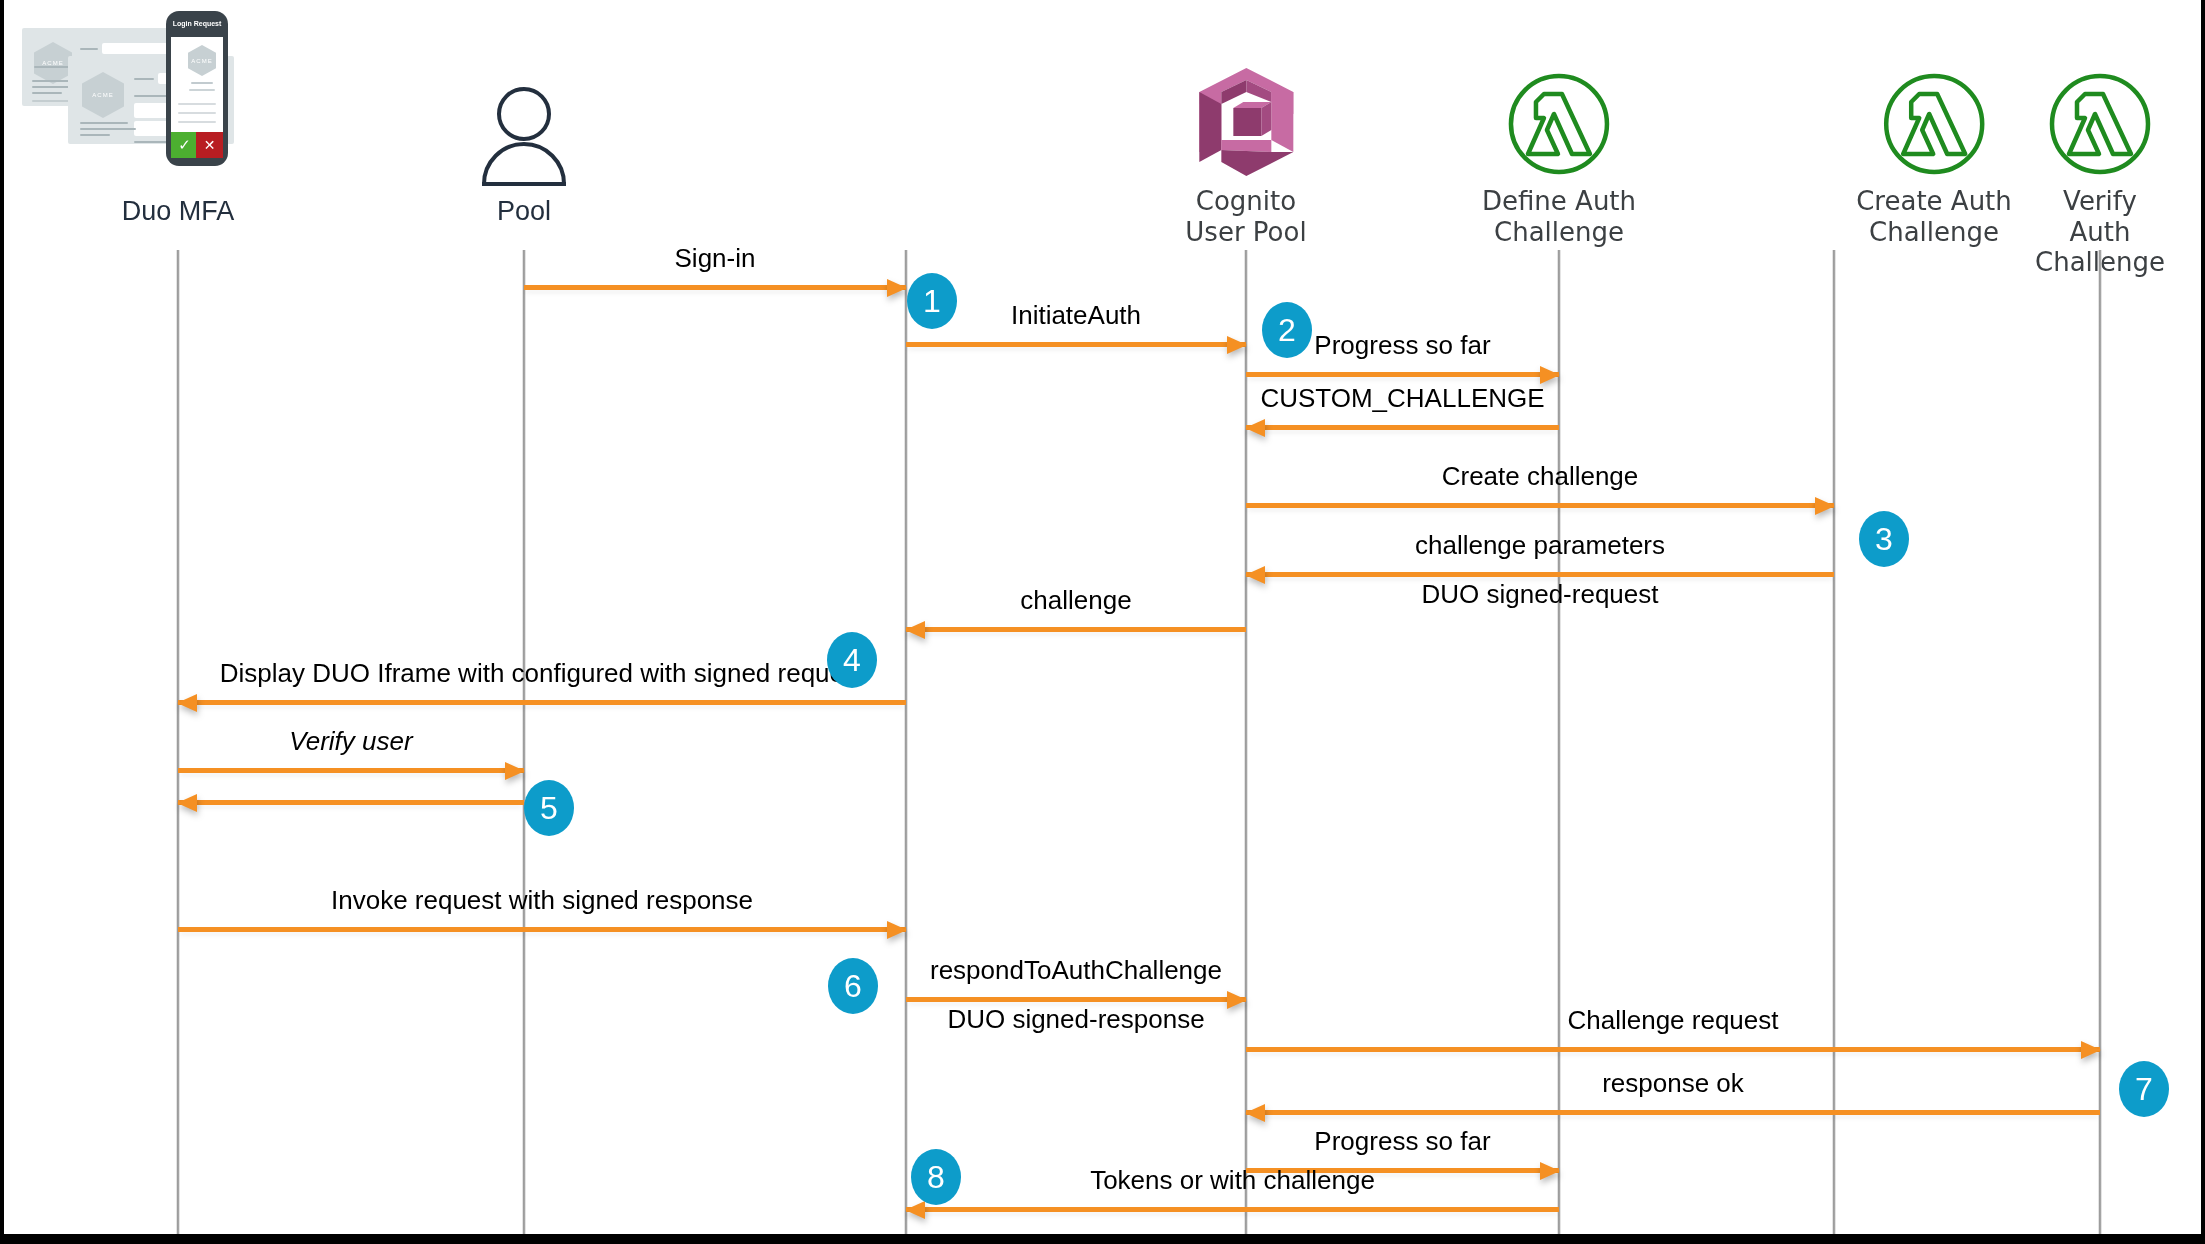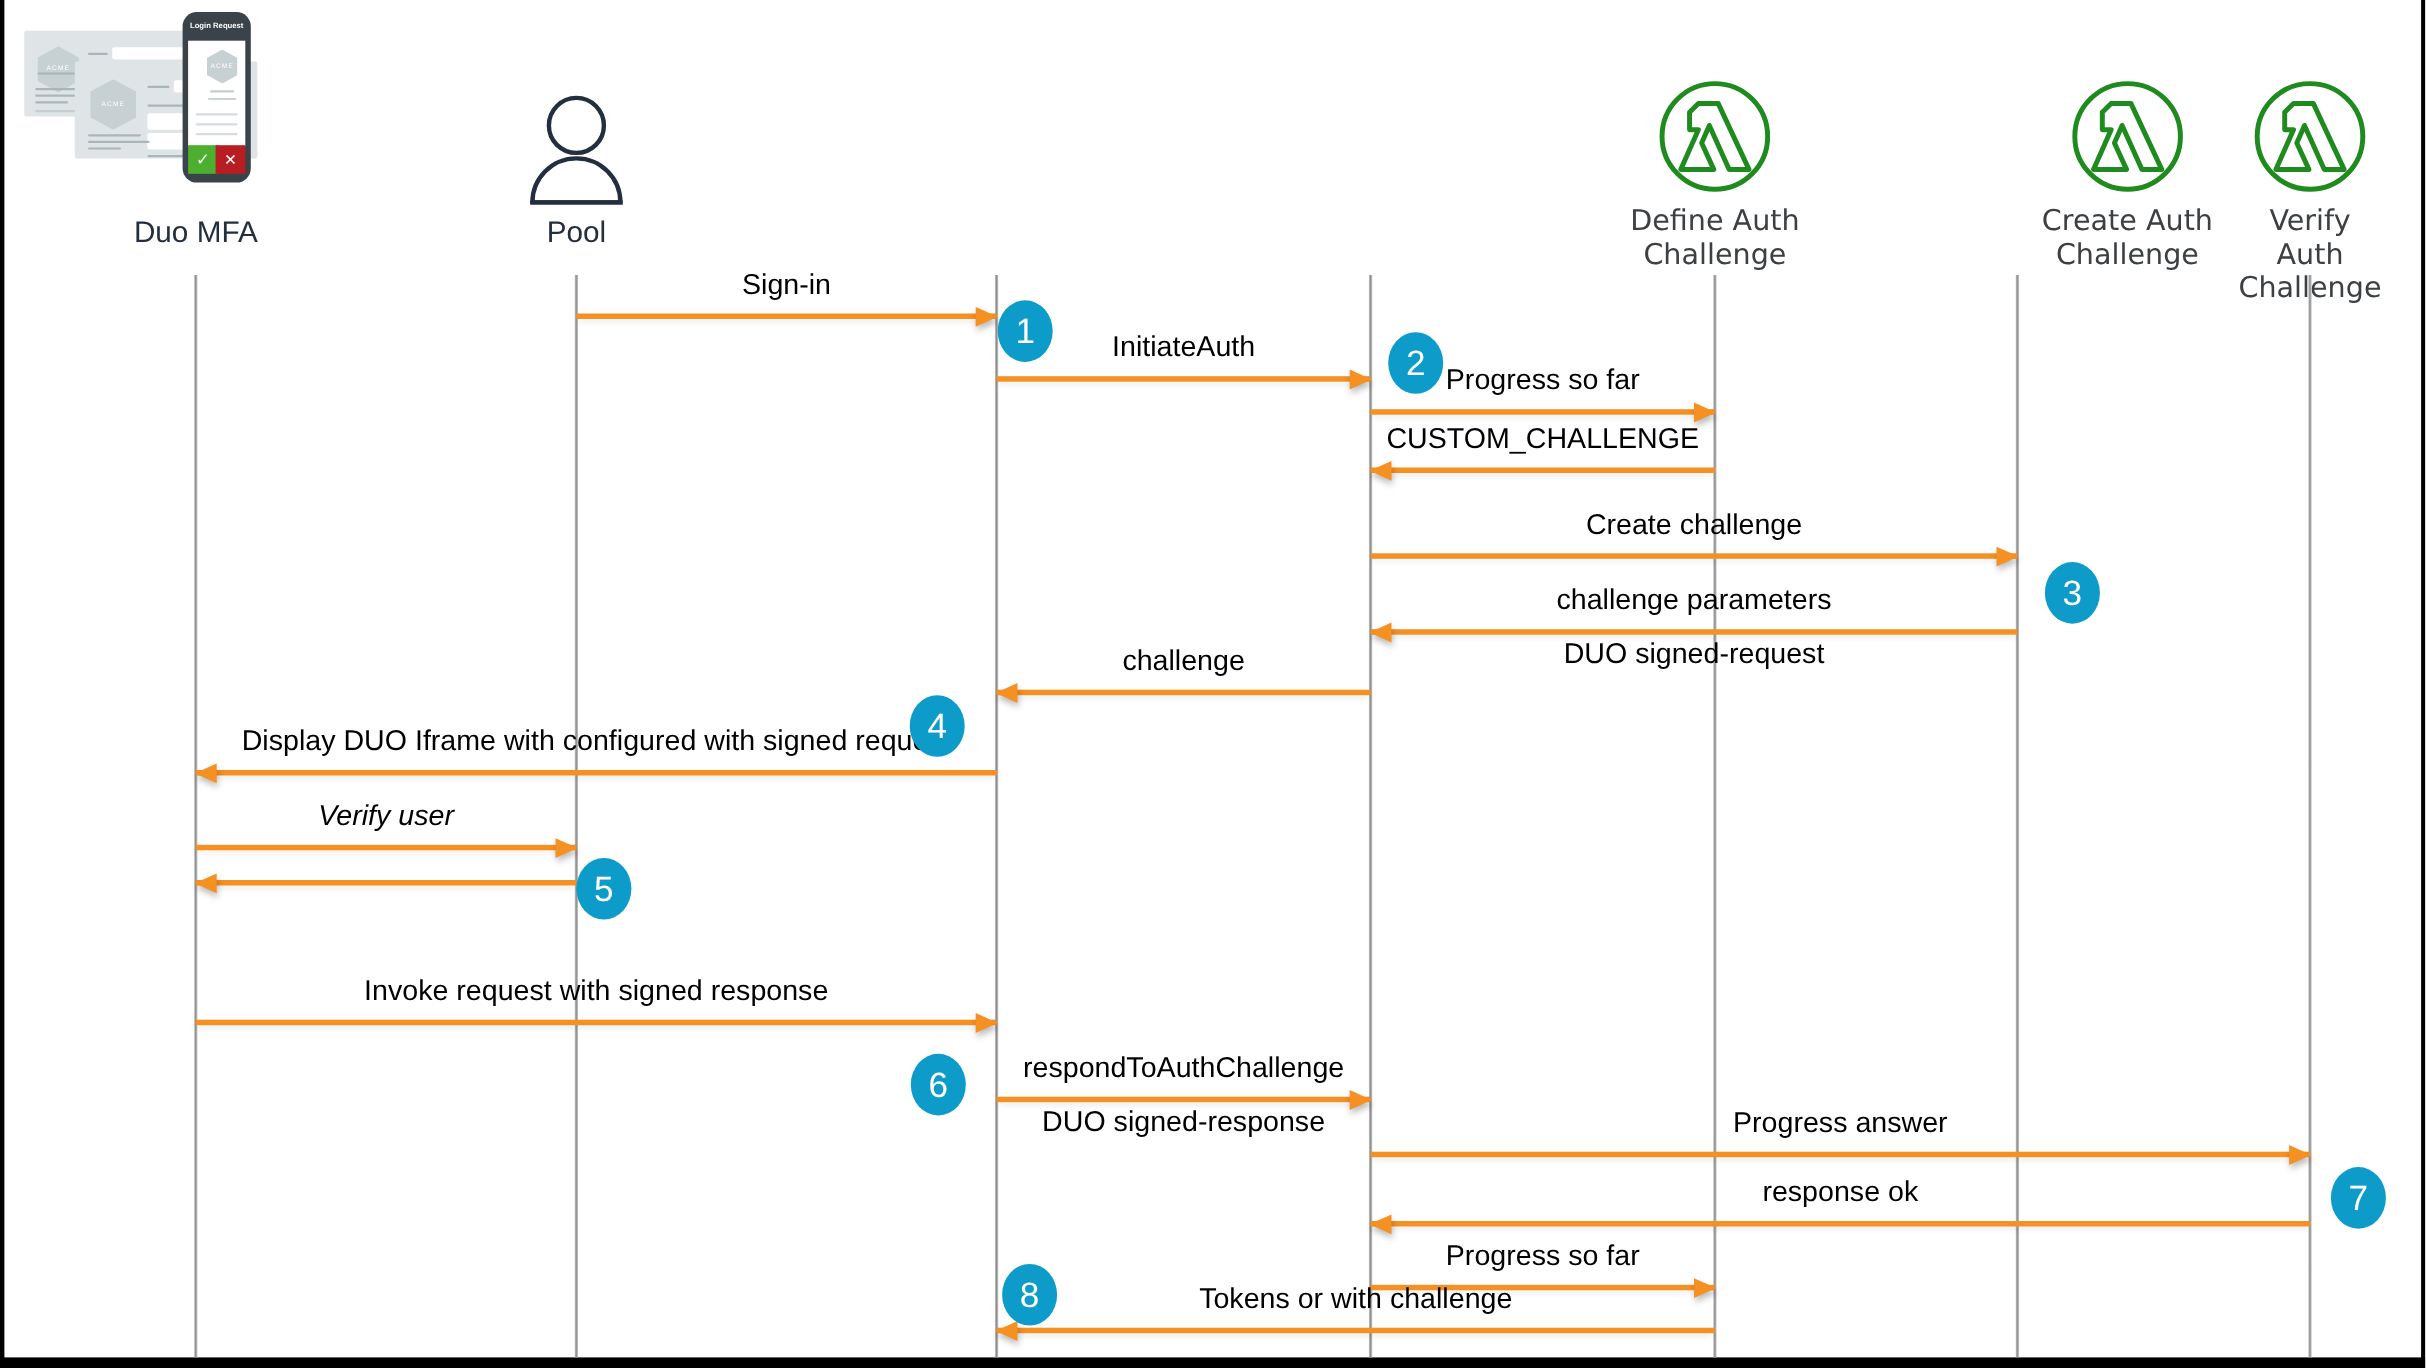--- a/index.html
+++ b/index.html
@@ -243,20 +243,39 @@
       <svg width="92" height="108" viewBox="0 0 92 108">
         <circle cx="46" cy="32" r="25" fill="none" stroke="#232f3e" stroke-width="4"></circle>
         <path d="M6 102 a40 40 0 0 1 80 0 z" fill="none" stroke="#232f3e" stroke-width="4"></path>
         <line x1="4" y1="102" x2="88" y2="102" stroke="#232f3e" stroke-width="4"></line>
       </svg>
     </div>
     <div class="actor-label">Pool</div>
   </div>
 
 
+  <div class="actor" style="left:1246px; top:30px;">
+    <div class="actor-icon">
+      <svg width="106" height="116" viewBox="0 0 106 116">
+        <polygon points="53,4 100,28 100,88 53,112 6,88 6,28" fill="#ffffff"></polygon>
+        <path d="M6,28 L53,4 L100,28 L100,50 L78,38 L78,28 L53,16 L28,28 L28,86 L6,88 Z" fill="#c76ba3"></path>
+        <path d="M6,28 L28,40 L28,86 L6,98 Z" fill="#8e3b6d"></path>
+        <path d="M28,40 L28,28 L53,16 L53,28 Z" fill="#8e3b6d"></path>
+        <path d="M53,16 L78,28 L78,38 L53,28 Z" fill="#a34b81"></path>
+        <path d="M78,28 L100,28 L100,88 L78,76 Z" fill="#c76ba3"></path>
+        <path d="M28,86 L28,76 L78,76 L78,88 Z" fill="#c76ba3"></path>
+        <path d="M28,86 L78,88 L100,88 L53,112 L28,98 Z" fill="#8e3b6d"></path>
+        <rect x="40" y="44" width="28" height="28" fill="#8e3b6d"></rect>
+        <path d="M40,44 L68,44 L78,38 L50,38 Z" fill="#c76ba3"></path>
+        <path d="M68,44 L78,38 L78,66 L68,72 Z" fill="#a34b81"></path>
+      </svg>
+    </div>
+    <div class="actor-label aws">Cognito
+User Pool</div>
+  </div>
 
   <div class="actor" style="left:1559px; top:30px;">
     <div class="actor-icon">
       <svg width="106" height="112" viewBox="0 0 106 112">
         <circle cx="53" cy="56" r="48" fill="none" stroke="#1f8b1f" stroke-width="4.5"></circle>
         <path d="M38,26 L56,26 L84,86 L66,86 L48,46 L41,62 L52,86 L34,86 L22,86 L38,50 L30,50 L30,34 Z" fill="none" stroke="#1f8b1f" stroke-width="4.5" stroke-linejoin="round"></path>
       </svg>
     </div>
     <div class="actor-label aws">Define Auth
 Challenge</div>
@@ -355,21 +374,21 @@
         <div class="line" style="width: 340px;"></div>
         <div class="head"></div>
         <div class="caption above" style="left: 170px;">respondToAuthChallenge</div>
       </div>
       <div class="msg right" style="left: 906px; top: 997px; width: 340px;">
         <div class="caption below" style="left: 170px;">DUO signed-response</div>
       </div>
       <div class="msg right" style="left: 1246px; top: 1047px; width: 854px;">
         <div class="line" style="width: 854px;"></div>
         <div class="head"></div>
-        <div class="caption above" style="left: 427px;">Progress answer</div>
+        <div class="caption above" style="left: 427px;">Challenge request</div>
       </div>
       <div class="msg left" style="left: 1246px; top: 1110px; width: 854px;">
         <div class="line" style="width: 854px;"></div>
         <div class="head"></div>
         <div class="caption above" style="left: 427px;">response ok</div>
       </div>
       <div class="msg right" style="left: 1246px; top: 1168px; width: 313px;">
         <div class="line" style="width: 313px;"></div>
         <div class="head"></div>
         <div class="caption above" style="left: 156.5px;">Progress so far</div>

